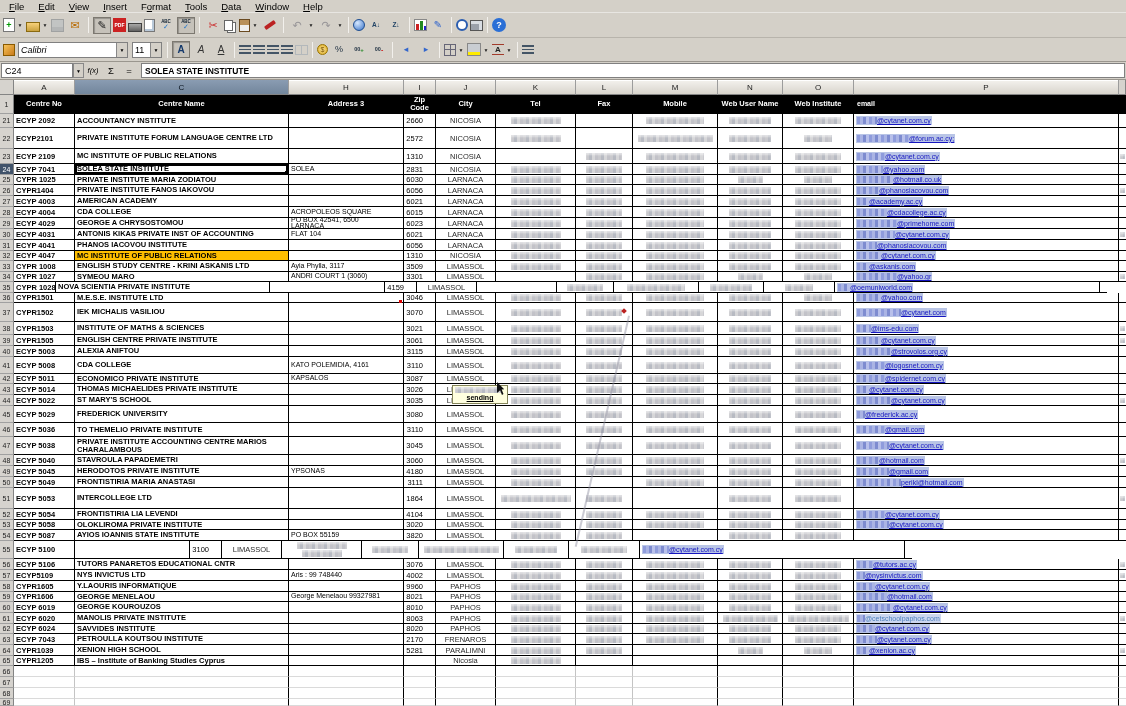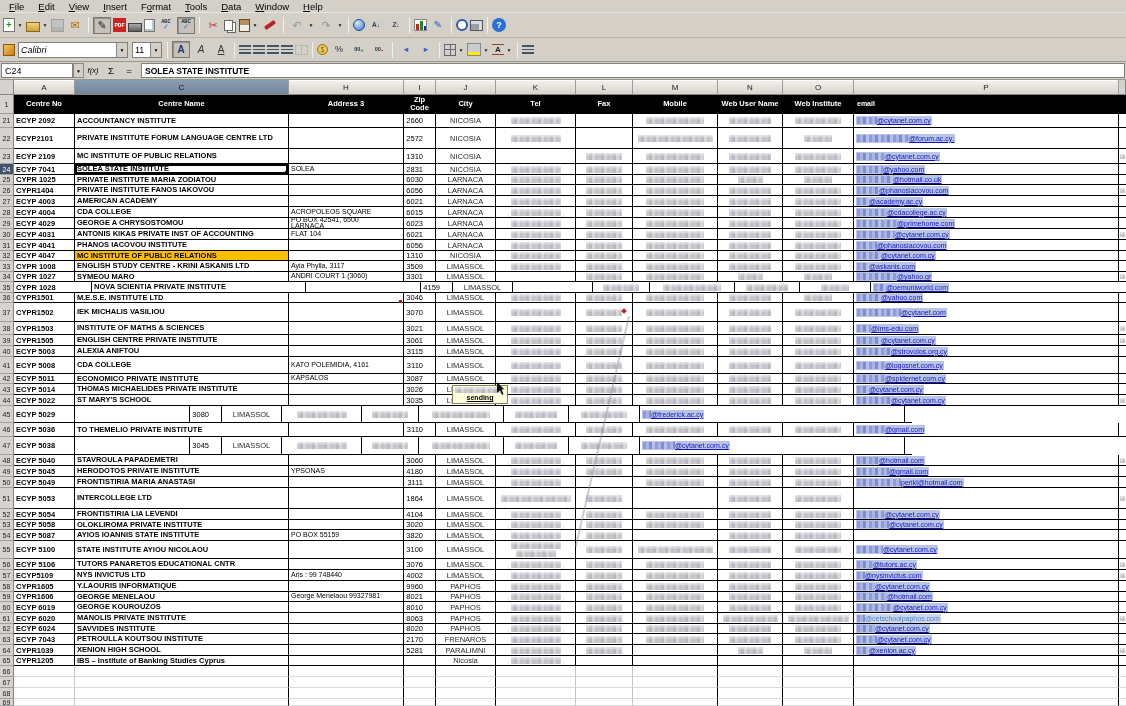--- a/index.html
+++ b/index.html
@@ -678,21 +678,21 @@
               <span class="epx" style="width: 40px;"></span>
               <span>@yahoo.gr</span>
             </span>
           </div>
           <div class="c stub" style="width: 7px; height: 10px;">
             <span class="px" style="width: 5px; height: 5px;"></span>
           </div>
         </div>
         <div class="row">
           <div class="rh" style="height: 11px;">35</div>
-          <div class="c num" style="width: 78px; height: 11px;">CYPR 1028</div>
+          <div class="c num" style="width: 42px; height: 11px;">CYPR 1028</div>
           <div class="c name" style="width: 214px; height: 11px;">NOVA SCIENTIA PRIVATE INSTITUTE</div>
           <div class="c addr" style="width: 115px; height: 11px;"></div>
           <div class="c zip" style="width: 32px; height: 11px;">4159</div>
           <div class="c city" style="width: 60px; height: 11px;">LIMASSOL</div>
           <div class="c mid" style="width: 80px; height: 11px;"></div>
           <div class="c mid" style="width: 57px; height: 11px;">
             <span class="px" style="width: 36px;"></span>
           </div>
           <div class="c mid" style="width: 85px; height: 11px;">
             <span class="px" style="width: 58px;"></span>
@@ -983,20 +983,21 @@
               <span>@cytanet.com.cy</span>
             </span>
           </div>
           <div class="c stub" style="width: 7px; height: 11px;">
             <span class="px" style="width: 5px; height: 5px;"></span>
           </div>
         </div>
         <div class="row">
           <div class="rh" style="height: 17px;">45</div>
           <div class="c num" style="width: 61px; height: 17px;">ECYP 5029</div>
+          <div class="c name" style="width: 214px; height: 17px;">FREDERICK UNIVERSITY</div>
           <div class="c addr" style="width: 115px; height: 17px;"></div>
           <div class="c zip" style="width: 32px; height: 17px;">3080</div>
           <div class="c city" style="width: 60px; height: 17px;">LIMASSOL</div>
           <div class="c mid" style="width: 80px; height: 17px;">
             <span class="px" style="width: 50px;"></span>
           </div>
           <div class="c mid" style="width: 57px; height: 17px;">
             <span class="px" style="width: 36px;"></span>
           </div>
           <div class="c mid" style="width: 85px; height: 17px;">
@@ -1042,20 +1043,21 @@
             <span class="em">
               <span class="epx" style="width: 28px;"></span>
               <span>@gmail.com</span>
             </span>
           </div>
           <div class="c stub" style="width: 7px; height: 14px;"></div>
         </div>
         <div class="row">
           <div class="rh" style="height: 18px;">47</div>
           <div class="c num" style="width: 61px; height: 18px;">ECYP 5038</div>
+          <div class="c name" style="width: 214px; height: 18px;">PRIVATE INSTITUTE ACCOUNTING  CENTRE MARIOS CHARALAMBOUS</div>
           <div class="c addr" style="width: 115px; height: 18px;"></div>
           <div class="c zip" style="width: 32px; height: 18px;">3045</div>
           <div class="c city" style="width: 60px; height: 18px;">LIMASSOL</div>
           <div class="c mid" style="width: 80px; height: 18px;">
             <span class="px" style="width: 50px;"></span>
           </div>
           <div class="c mid" style="width: 57px; height: 18px;">
             <span class="px" style="width: 36px;"></span>
           </div>
           <div class="c mid" style="width: 85px; height: 18px;">
@@ -1269,21 +1271,20 @@
           </div>
           <div class="c mid" style="width: 71px; height: 11px;">
             <span class="px" style="width: 46px;"></span>
           </div>
           <div class="c eml" style="width: 265px; height: 11px;"></div>
           <div class="c stub" style="width: 7px; height: 11px;"></div>
         </div>
         <div class="row">
           <div class="rh" style="height: 18px;">55</div>
           <div class="c num" style="width: 61px; height: 18px;">ECYP 5100</div>
-          <div class="c name" style="width: 214px; height: 18px;">STATE INSTITUTE AYIOU NICOLAOU</div>
           <div class="c addr" style="width: 115px; height: 18px;"></div>
           <div class="c zip" style="width: 32px; height: 18px;">3100</div>
           <div class="c city" style="width: 60px; height: 18px;">LIMASSOL</div>
           <div class="c mid" style="width: 80px; height: 18px;">
             <span class="px" style="width: 50px;"></span>
             <span class="px" style="width: 40px;"></span>
           </div>
           <div class="c mid" style="width: 57px; height: 18px;">
             <span class="px" style="width: 36px;"></span>
           </div>

